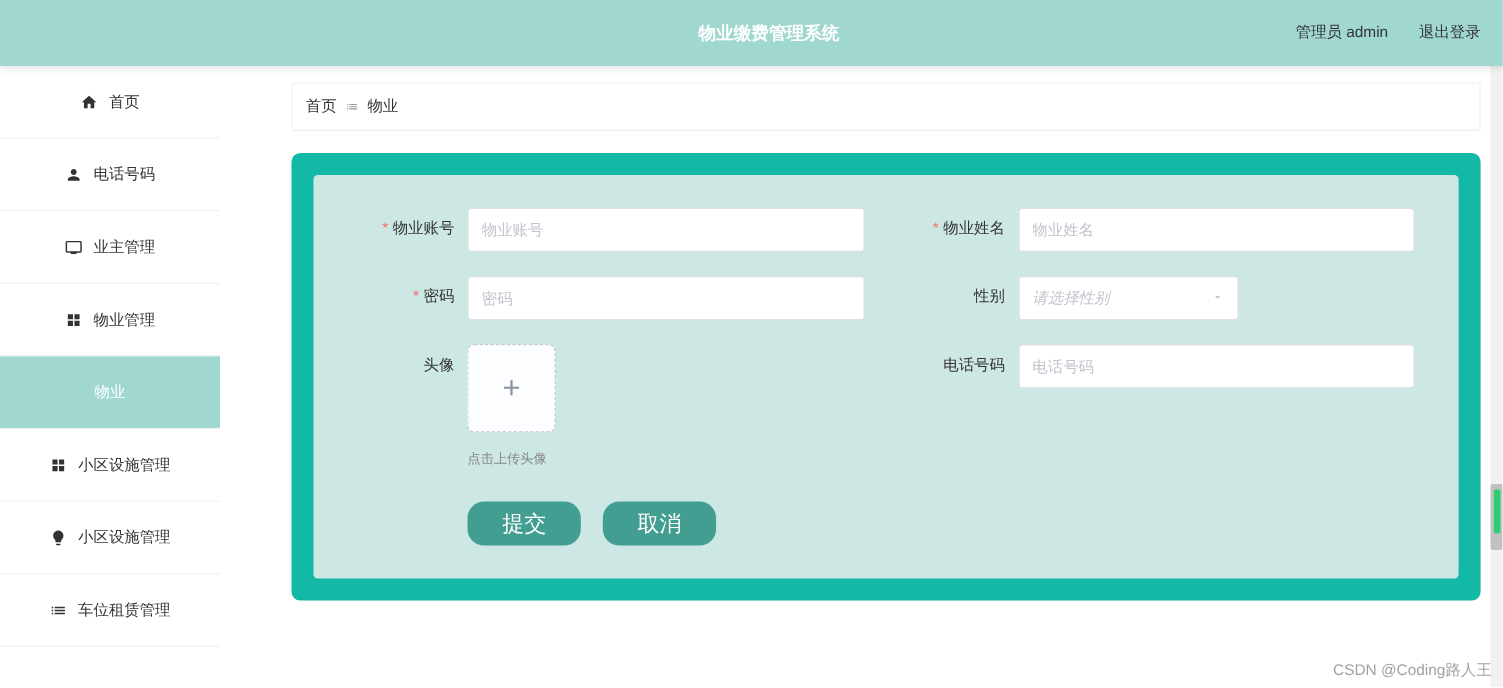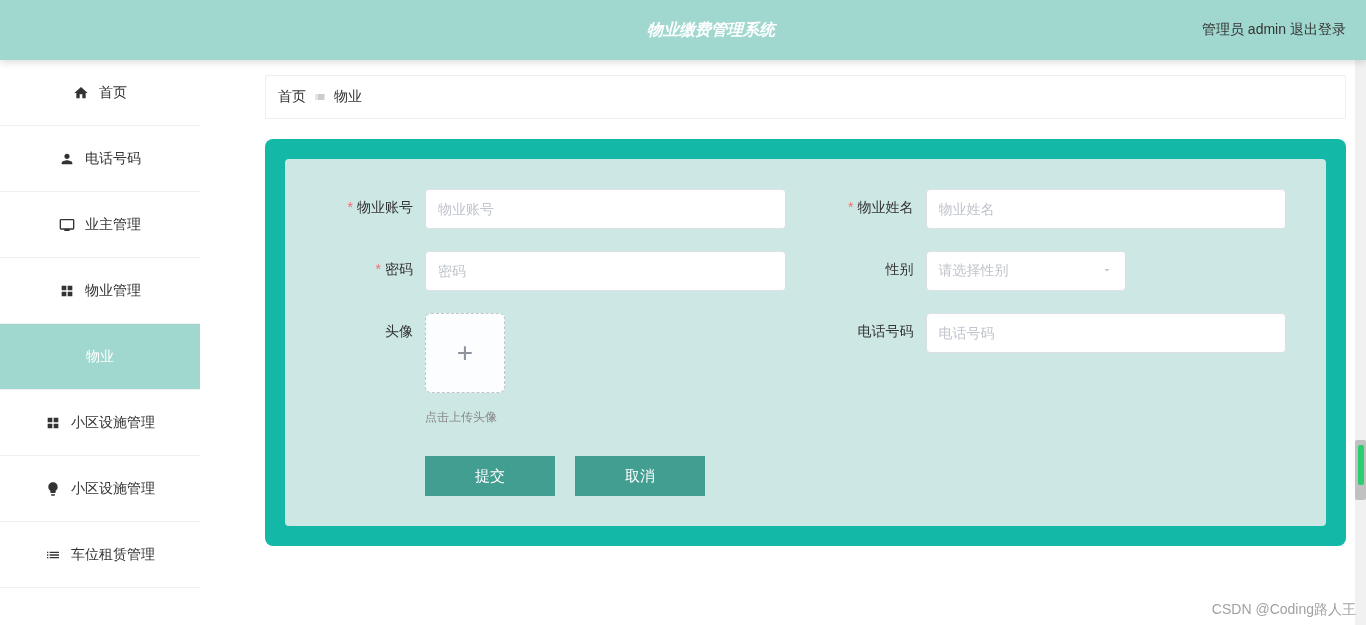--- a/index.html
+++ b/index.html
@@ -1,20 +1,20 @@
 <!DOCTYPE html>
 <html><head>
   <meta charset="utf-8">
   <style>
     * { box-sizing: border-box; margin: 0; padding: 0; }
     body { font-family: "Microsoft YaHei", Arial, sans-serif; font-size: 14px; color: #333; background: #fff; width: 1366px; height: 625px; overflow: hidden; position: relative; }
     
     .header { height: 60px; background: #a0d8d0; display: flex; align-items: center; justify-content: space-between; padding: 0 20px; box-shadow: 0 2px 8px rgba(0,0,0,0.15); position: relative; z-index: 10; }
-    .header-title { color: #fff; font-size: 16px; font-weight: bold; margin: 0 auto; font-style: italic; }
-    .header-right { display: flex; align-items: flex-start; gap: 4px; color: #333; }
+    .header-title { color: #fff; font-size: 16px; font-weight: bold; margin: 0 auto; }
+    .header-right { display: flex; align-items: flex-start; gap: 28px; color: #333; }
     .header-right span { cursor: pointer; }
     
     .body-area { display: flex; height: 565px; gap: 45px; }
     
     .sidebar { width: 200px; background: #fff; overflow-y: auto; }
     .menu-item { height: 66px; display: flex; align-items: center; justify-content: center; gap: 10px; cursor: pointer; position: relative; color: #333; border-bottom: 1px solid #f0f0f0; }
     .menu-item::after { content: ''; position: absolute; bottom: -1px; right: -8px; width: 0; height: 0; border-left: 8px solid transparent; border-bottom: 8px solid #999; }
     .menu-item.active { background: #a0d8d0; color: #fff; }
     .menu-item.active::after { display: none; }
     .menu-icon { width: 16px; height: 16px; display: inline-flex; align-items: center; justify-content: center; fill: currentColor; }
@@ -28,27 +28,27 @@
     
     .form-card { background: #14b8a6; border-radius: 8px; padding: 20px; margin-top: 20px; }
     .form-inner { background: #cde8e4; border-radius: 4px; padding: 30px 40px 30px 40px; }
     .form-row { display: flex; gap: 40px; margin-bottom: 22px; }
     .form-group { display: flex; align-items: flex-start; flex: 1; }
     .form-label { width: 100px; text-align: right; padding-right: 12px; padding-top: 10px; color: #333; font-size: 14px; }
     .form-label .req { color: #f56c6c; margin-right: 4px; }
     .form-control { flex: 1; }
     .form-input { width: 100%; height: 40px; border: 1px solid #dcdfe6; border-radius: 4px; padding: 0 12px; font-size: 14px; color: #606266; background: #fff; }
     .form-input::placeholder { color: #c0c4cc; }
-    .form-select { width: 200px; height: 40px; border: 1px solid #dcdfe6; border-radius: 4px; padding: 0 12px; font-size: 14px; color: #c0c4cc; background: #fff; display: flex; align-items: center; justify-content: space-between; cursor: pointer; }
+    .form-select { width: 200px; height: 40px; border: 1px solid #dcdfe6; border-radius: 4px; padding: 0 12px; font-size: 14px; color: #c0c4cc; background: #fff; display: flex; align-items: center; justify-content: space-between; cursor: pointer; font-style: italic; }
     
     .upload-box { width: 80px; height: 80px; border: 1px dashed #c0c4cc; border-radius: 6px; background: #fbfdff; display: flex; align-items: center; justify-content: center; cursor: pointer; color: #8c939d; font-size: 28px; }
     .upload-hint { font-size: 12px; color: #888; margin-top: 16px; }
     
     .form-actions { display: flex; gap: 20px; padding-left: 100px; margin-top: 30px; }
-    .btn { width: 130px; height: 40px; border: none; border-radius: 0; background: #439e92; color: #fff; font-size: 15px; cursor: pointer; }
+    .btn { width: 103px; height: 40px; border: none; border-radius: 15px; background: #439e92; color: #fff; font-size: 20px; cursor: pointer; }
     
     .watermark { position: absolute; bottom: 6px; right: 10px; color: rgba(120,120,120,0.7); font-size: 14px; pointer-events: none; }
     
     .right-scroll { position: absolute; right: 0; top: 0; width: 11px; height: 100%; background: #f1f1f1; }
     .right-scroll-thumb { position: absolute; right: 0; top: 440px; width: 11px; height: 60px; background: #c1c1c1; border-radius: 2px; }
     .right-green { position: absolute; right: 2px; top: 445px; width: 6px; height: 40px; background: #2ecc71; border-radius: 2px; }
   </style>
 </head>
 <body>
 

